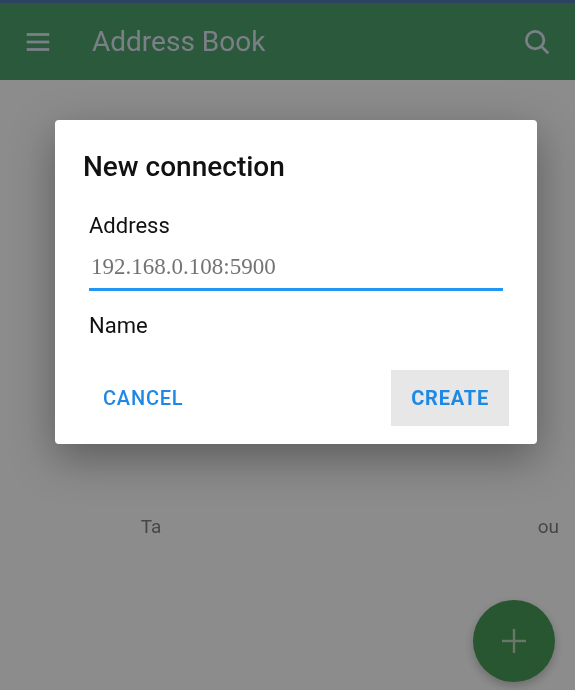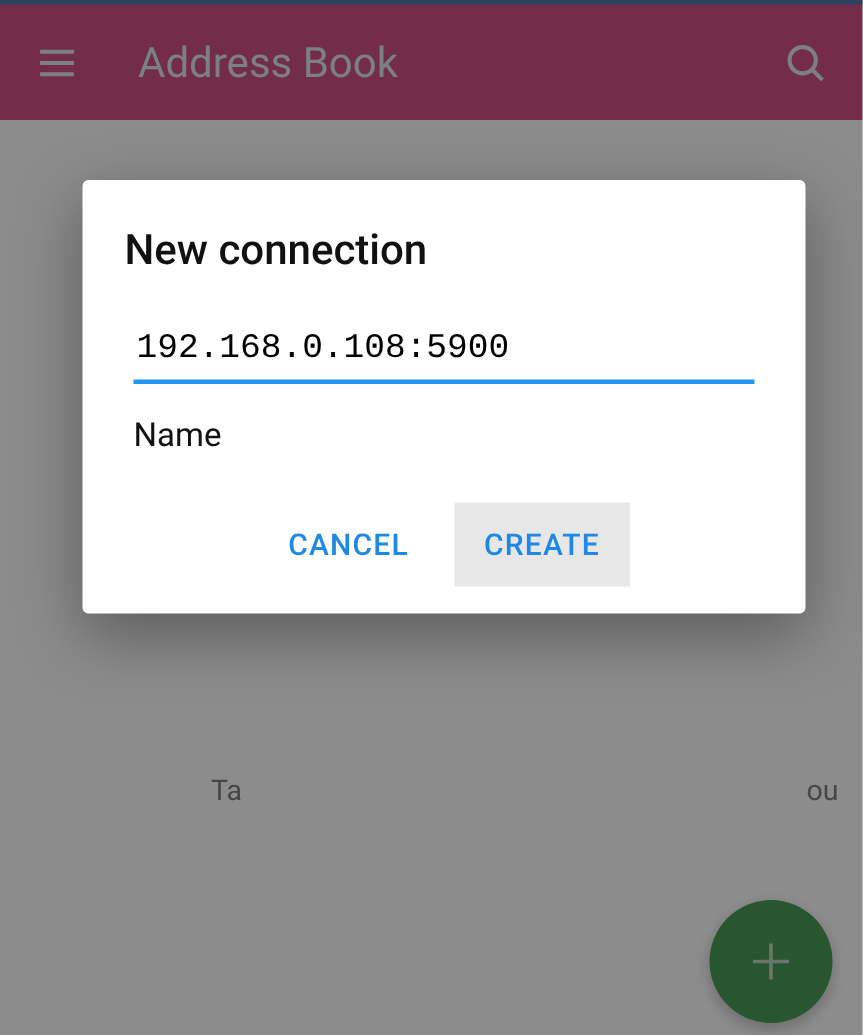--- a/index.html
+++ b/index.html
@@ -6,21 +6,21 @@
     body {
       width: 575px;
       height: 690px;
       font-family: Roboto, -apple-system, BlinkMacSystemFont, "Segoe UI", Arial, sans-serif;
       overflow: hidden;
       position: relative;
       background: #fafafa;
     }
     .appbar {
       height: 80px;
-      background: #be185d;
+      background: #15803d;
       display: flex;
       align-items: center;
       padding: 0 20px;
       border-top: 3px solid #134a94;
     }
     .menu-btn {
       width: 36px;
       height: 36px;
       display: flex;
       align-items: center;
@@ -106,52 +106,53 @@
       color: #111;
       margin-bottom: 10px;
       font-weight: 400;
     }
     .text-input {
       width: 100%;
       border: none;
       border-bottom: 1px solid #bdbdbd;
       font-size: 23px;
       padding: 6px 2px 10px 2px;
-      font-family: Liberation Mono, monospace;
-      color: #000000;
+      font-family: Liberation Serif, serif;
+      color: #737373;
       background: transparent;
       outline: none;
     }
     .text-input::placeholder {
       color: #9a9a9a;
     }
     .text-input.focused {
       border-bottom: 3px solid #2196f3;
       padding-bottom: 8px;
     }
     .dialog-actions {
       display: flex;
-      justify-content: center;
+      justify-content: space-between;
       gap: 10px;
       margin-top: 32px;
     }
     .flat-btn {
       border: none;
       background: transparent;
       color: #1e88e5;
       font-size: 20px;
       font-weight: 500;
       letter-spacing: .8px;
       padding: 16px 20px;
       cursor: pointer;
       font-family: inherit;
     }
     .flat-btn.primary {
       background: #e7e7e7;
       color: #1e88e5;
+      font-weight: bold;
     }
   </style>
 </head>
 <body>
 
 <div class="appbar">
   <div class="menu-btn">
     <svg width="30" height="30" viewBox="0 0 24 24" fill="none" stroke="currentColor" stroke-width="2.2">
         <line x1="3" y1="6" x2="21" y2="6"></line>
         <line x1="3" y1="12" x2="21" y2="12"></line>
@@ -180,20 +181,21 @@
       </svg>
   </div>
 </div>
 
 <div class="scrim"></div>
 
 <div class="dialog">
   <div class="dialog-title">New connection</div>
 
   <div class="field">
+    <div class="field-label">Address</div>
     <input class="text-input focused" type="text" value="192.168.0.108:5900" style="">
   </div>
 
   <div class="field">
     <div class="field-label">Name</div>
   </div>
 
   <div class="dialog-actions">
     <button class="flat-btn">CANCEL</button>
     <button class="flat-btn primary">CREATE</button>

